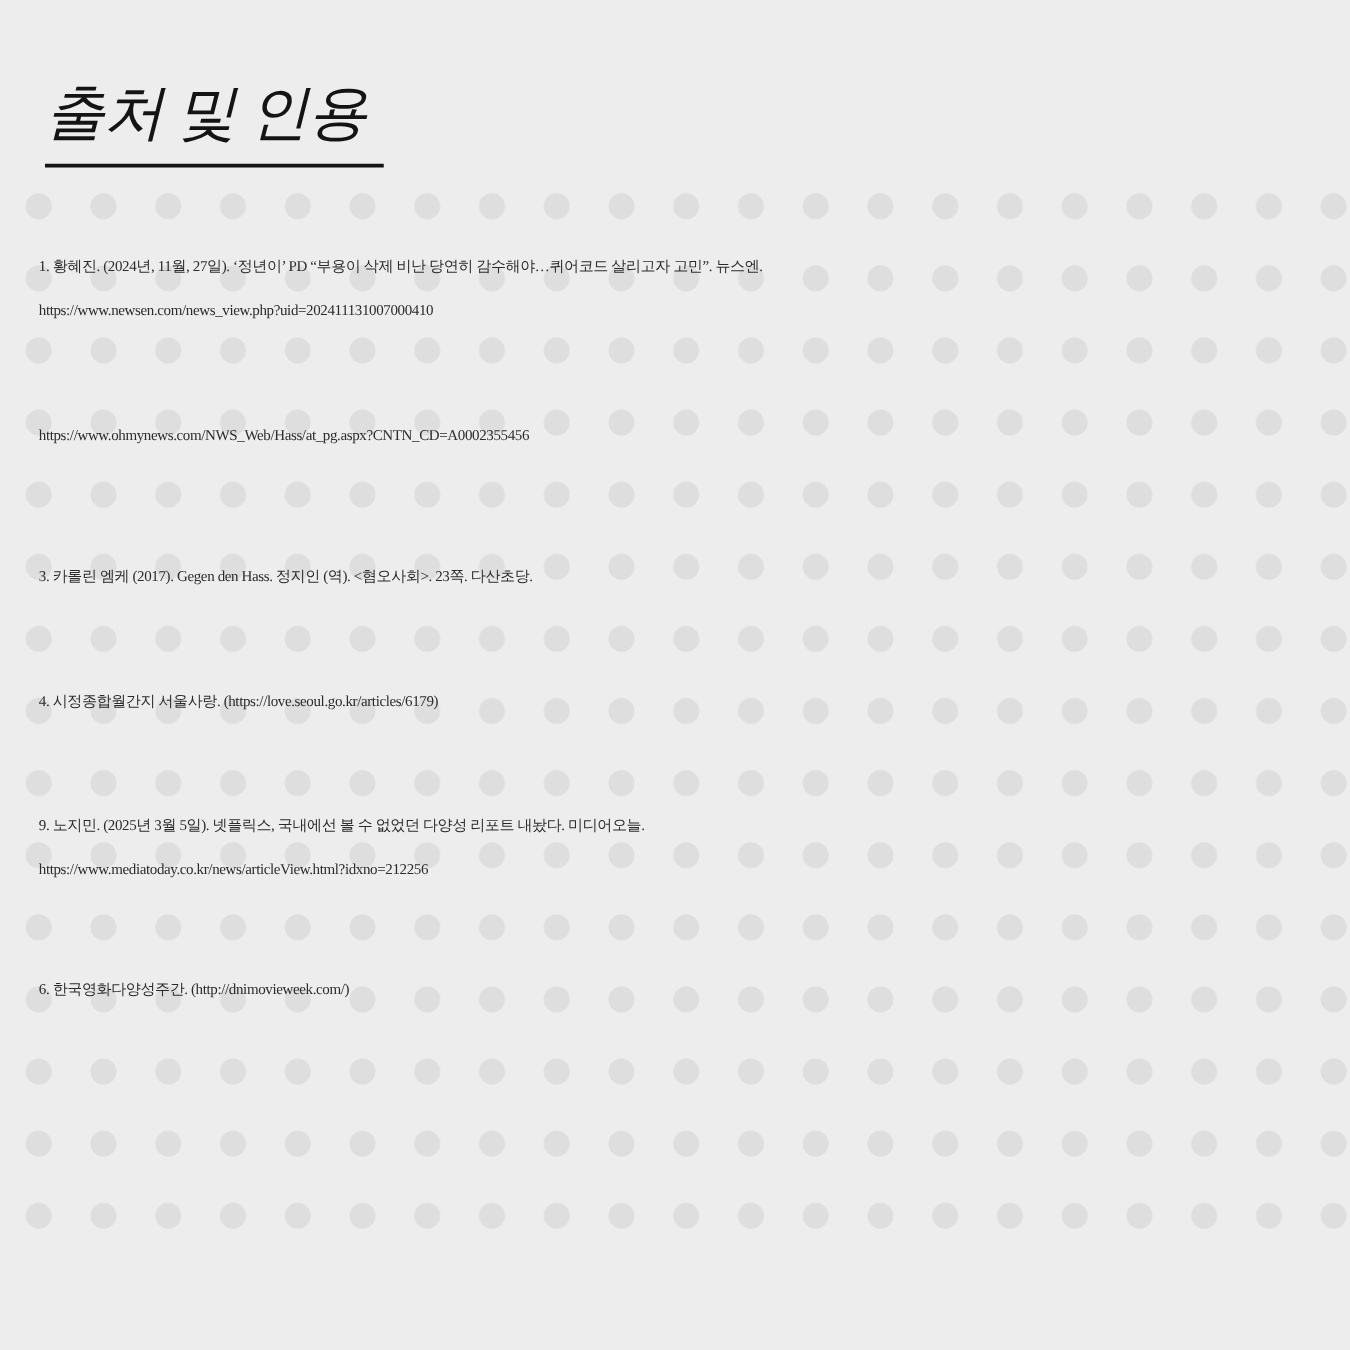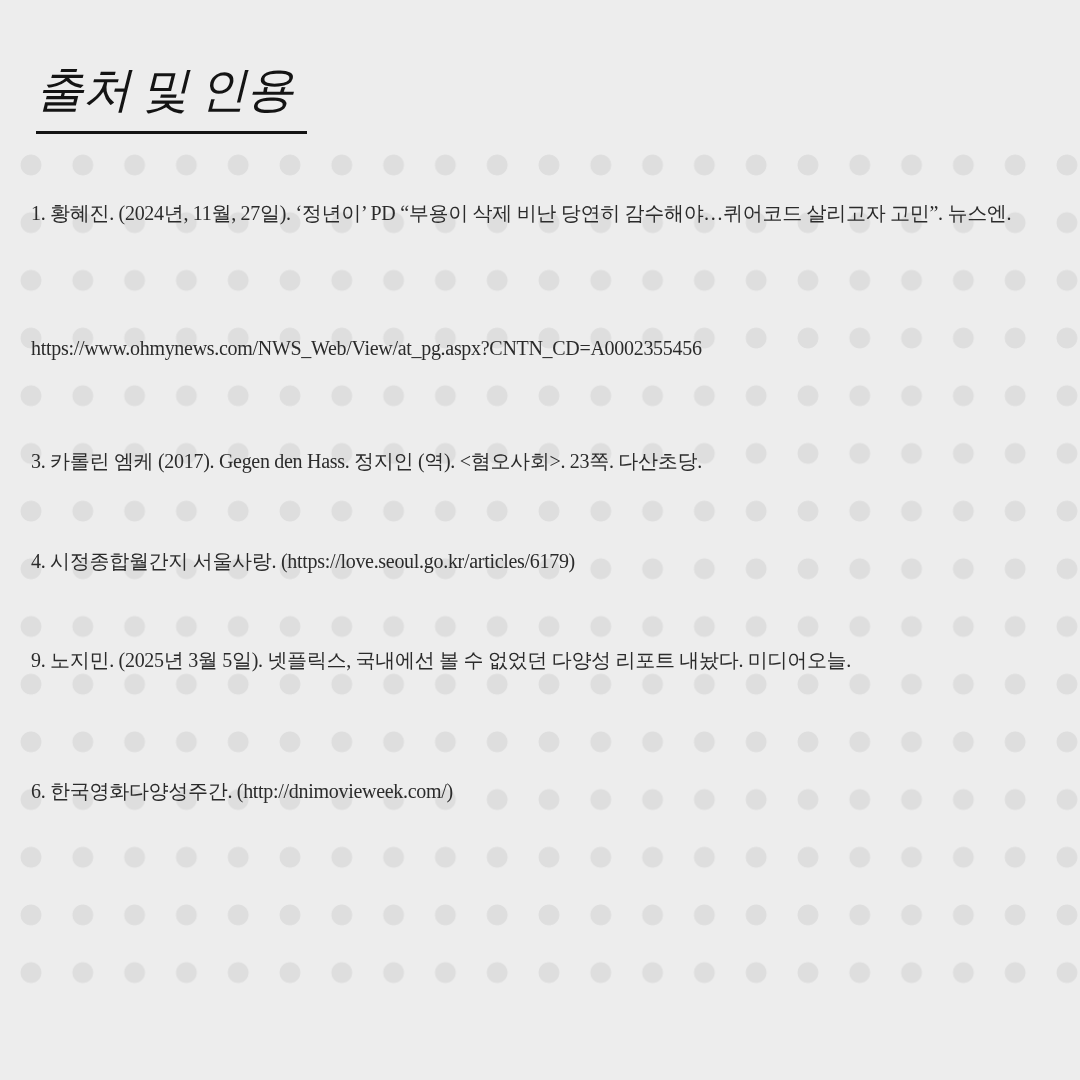--- a/index.html
+++ b/index.html
@@ -40,21 +40,21 @@
     color: #141414;
     border-bottom: 3px solid #141414;
     padding: 0 14px 9px 0;
     white-space: nowrap;
     z-index: 2;
   }
   .cite {
     position: absolute;
     left: 31px;
     width: 1035px;
-    font-size: 20px;
+    font-size: 12px;
     line-height: 35px;
     font-weight: 400;
     letter-spacing: -0.3px;
     color: #2b2b2b;
     z-index: 2;
   }
   .cite-text, .cite-url {
     white-space: nowrap;
     overflow: hidden;
   }
@@ -70,38 +70,40 @@
 <body>
 
 <div class="canvas">
 
   <div class="dots"></div>
 
   <h1 class="title">출처 및 인용</h1>
 
   <div class="cite c1">
     <div class="cite-text">1. 황혜진. (2024년, 11월, 27일). ‘정년이’ PD “부용이 삭제 비난 당연히 감수해야…퀴어코드 살리고자 고민”. 뉴스엔.</div>
+    <div class="cite-url">https://www.newsen.com/news_view.php?uid=202411131007000410</div>
   </div>
 
   <div class="cite c2">
-    <div class="cite-url">https://www.ohmynews.com/NWS_Web/View/at_pg.aspx?CNTN_CD=A0002355456</div>
+    <div class="cite-url">https://www.ohmynews.com/NWS_Web/Hass/at_pg.aspx?CNTN_CD=A0002355456</div>
   </div>
 
   <div class="cite c3">
     <div class="cite-text">3. 카롤린 엠케 (2017). Gegen den Hass. 정지인 (역). &lt;혐오사회&gt;. 23쪽. 다산초당.</div>
     <div class="cite-url"></div>
   </div>
 
   <div class="cite c4">
     <div class="cite-text">4. 시정종합월간지 서울사랑. (https://love.seoul.go.kr/articles/6179)</div>
     <div class="cite-url"></div>
   </div>
 
   <div class="cite c5">
     <div class="cite-text">9. 노지민. (2025년 3월 5일). 넷플릭스, 국내에선 볼 수 없었던 다양성 리포트 내놨다. 미디어오늘.</div>
+    <div class="cite-url">https://www.mediatoday.co.kr/news/articleView.html?idxno=212256</div>
   </div>
 
   <div class="cite c6">
     <div class="cite-text">6. 한국영화다양성주간. (http://dnimovieweek.com/)</div>
     <div class="cite-url"></div>
   </div>
 
   <div class="cite c7">
   </div>
 

